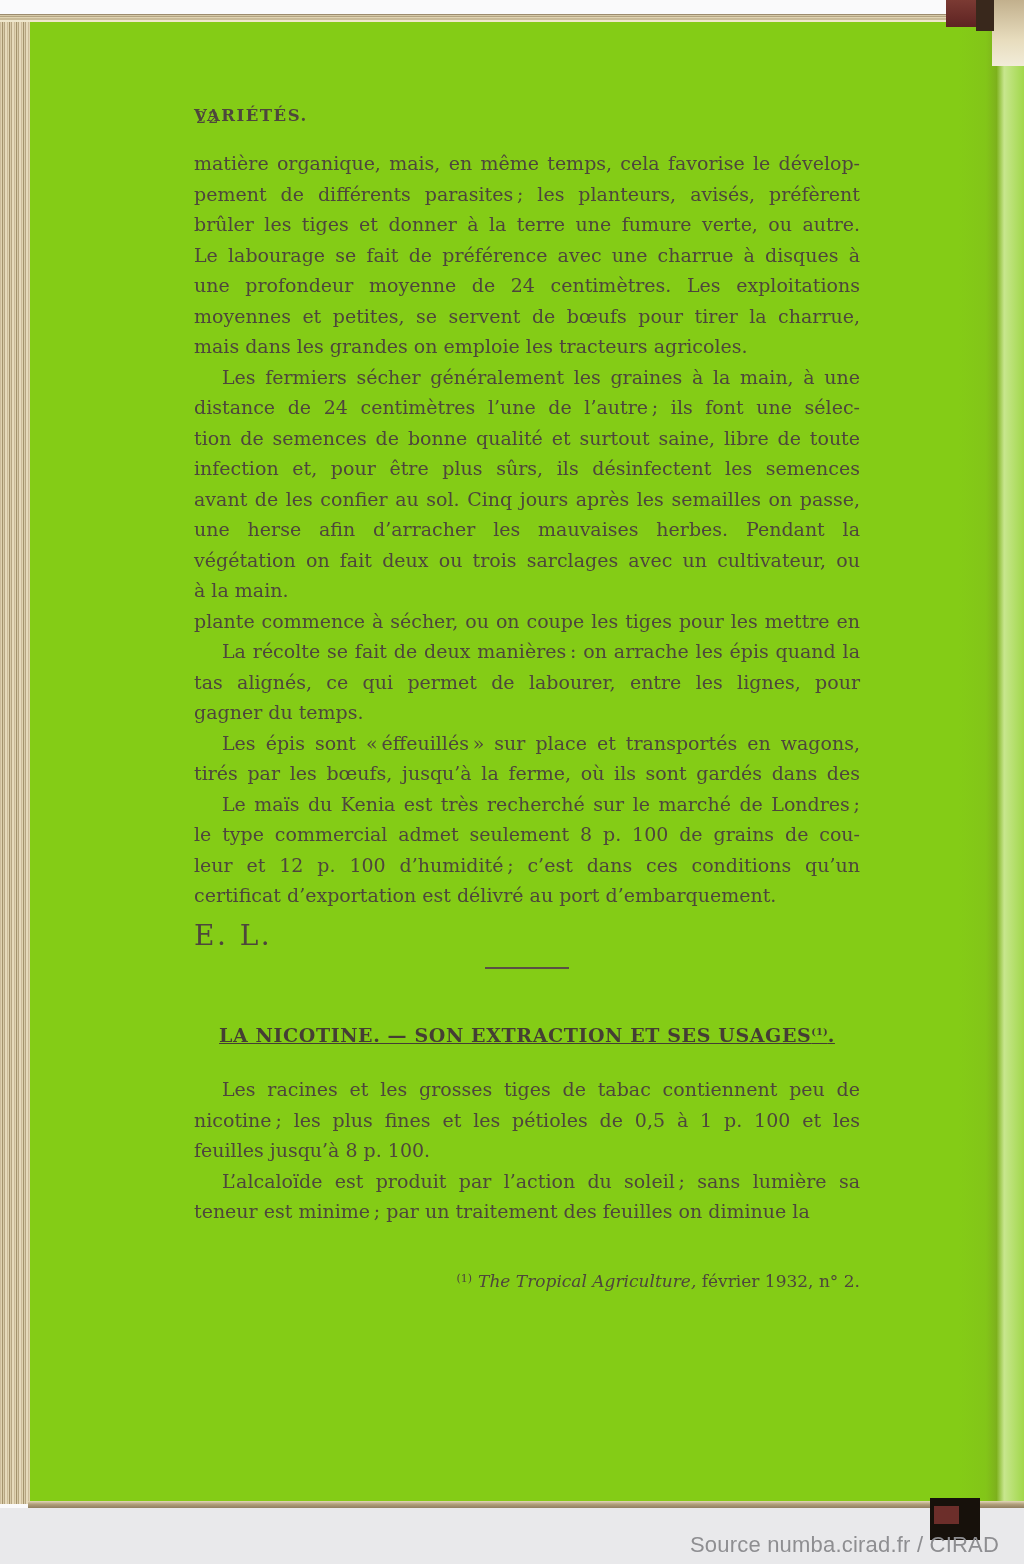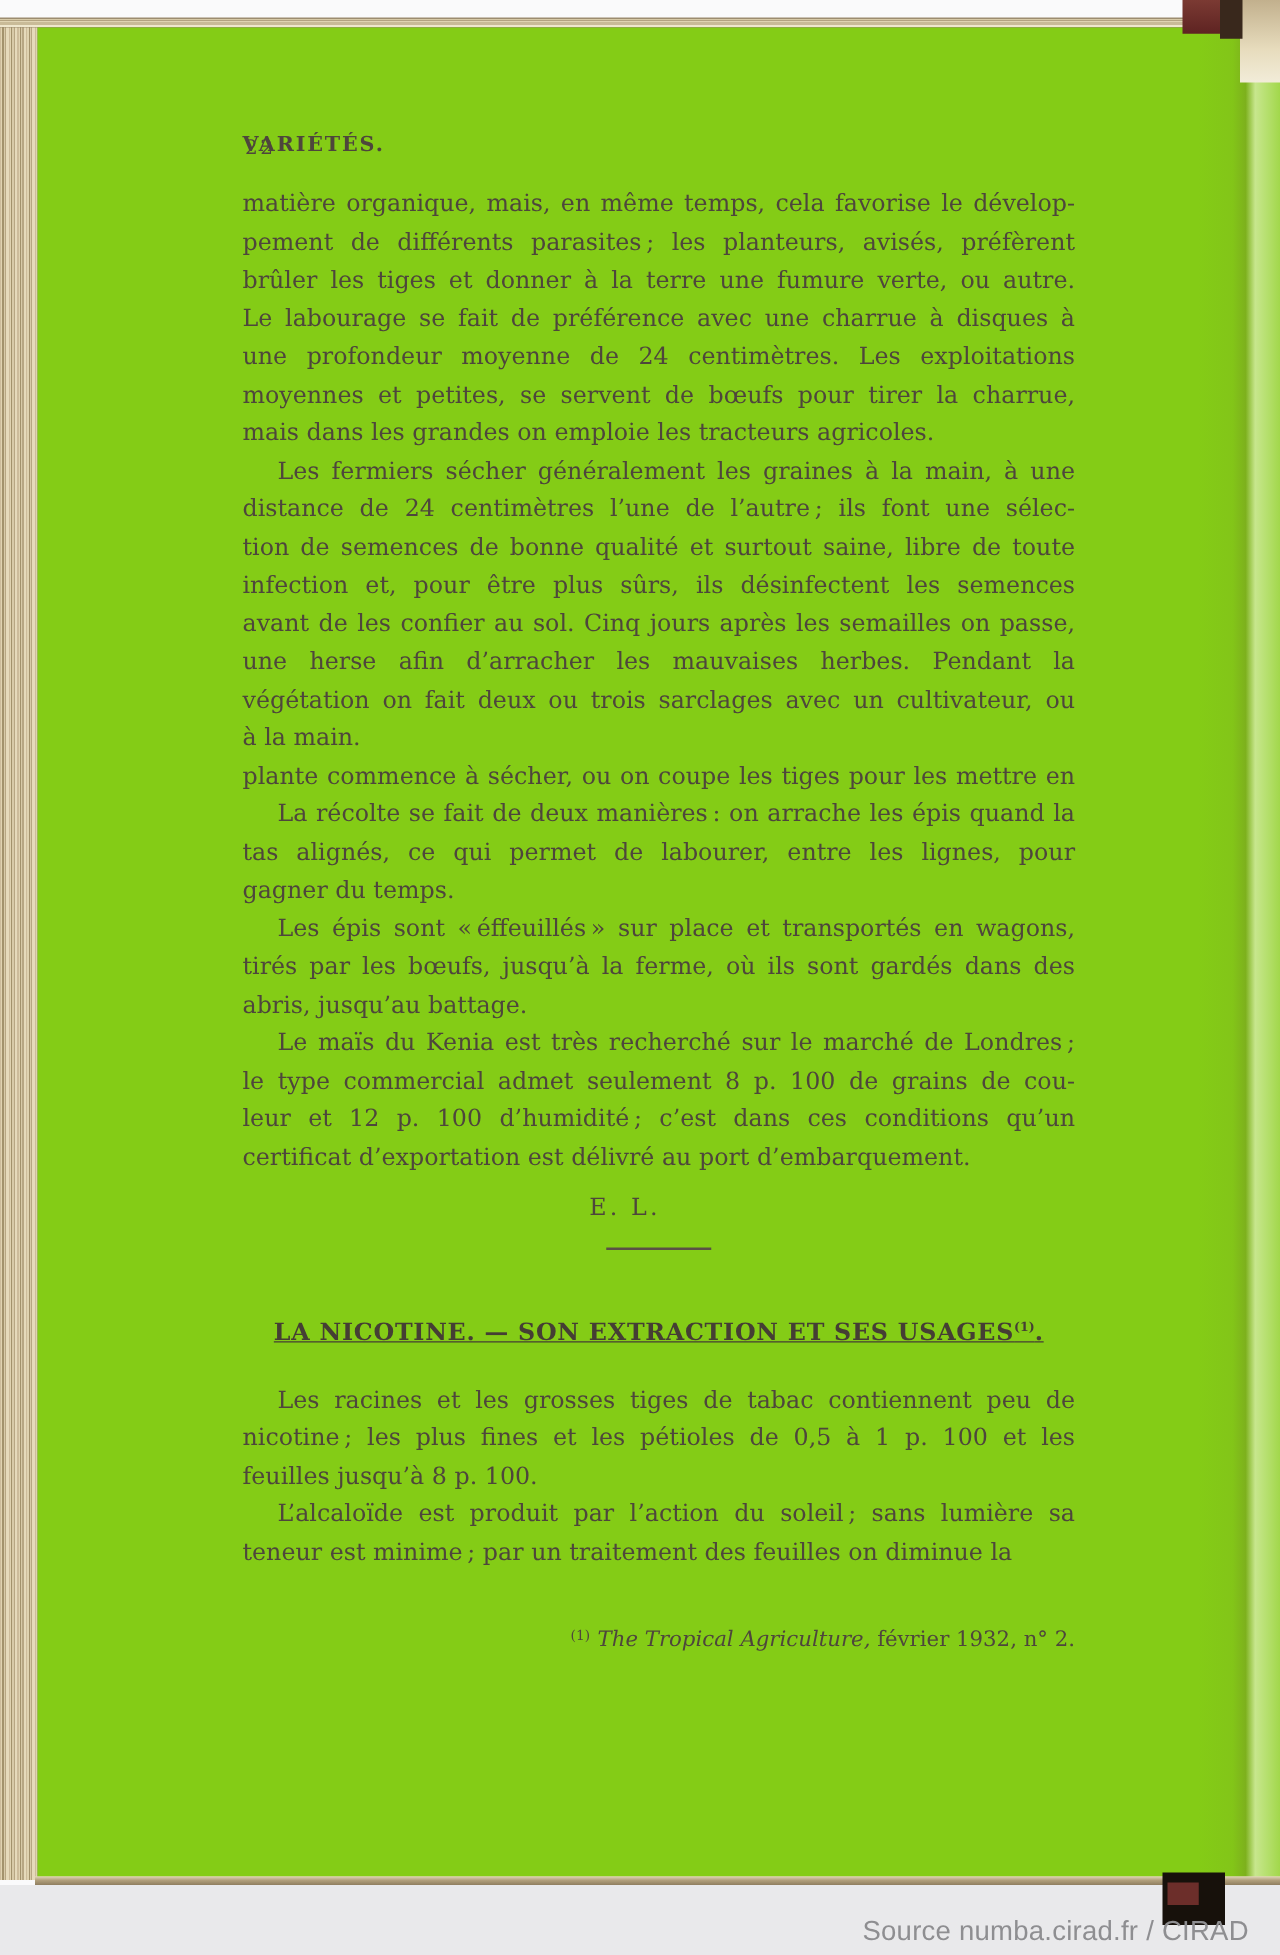--- a/index.html
+++ b/index.html
@@ -49,21 +49,21 @@
   .cover-black .patch{position:absolute;left:4px;top:8px;width:25px;height:18px;background:#6c2e2a;}
   
   .runhead{position:absolute;left:164px;top:86px;width:666px;height:24px;color:#4e463c;}
   .pagenum{position:absolute;left:2px;top:2px;font-size:16px;letter-spacing:2px;}
   .runtitle{display:block;text-align:left;font-size:16.5px;font-weight:bold;letter-spacing:1.5px;}
   .textcol{position:absolute;left:164px;top:128px;width:666px;color:#4e463c;
     font-size:19px;line-height:30.5px;}
   .line{text-align:justify;white-space:nowrap;}
   .line.j{text-align-last:justify;}
   .line.first{text-indent:28px;}
-  .signature{margin-top:10px;text-align:center;padding-right:54px;font-size:19px;letter-spacing:2.5px;}
+  .signature{margin-top:10px;text-align:left;padding-right:54px;font-size:28px;letter-spacing:2.5px;}
   .rule{width:84px;border-top:2px solid #5a5045;margin:16px auto 0 auto;}
   .heading{margin:50px 0 0 0;text-align:center;font-size:19px;font-weight:bold;
     letter-spacing:0.6px;color:#453e34;line-height:26px;text-decoration:underline;}
   .heading sup{font-size:10px;vertical-align:7px;letter-spacing:0;}
   .a2{margin-top:26px;}
   .footnote{margin-top:40px;padding-left:28px;font-size:17px;line-height:24px;text-align:right;}
   .fnmark{font-size:11px;vertical-align:5px;margin-right:6px;}
   .fntitle{font-style:italic;}
 </style>
 </head>
@@ -103,21 +103,20 @@
         </div>
         <div class="para">
           <div class="line j">plante commence à sécher, ou on coupe les tiges pour les mettre en</div>
           <div class="line j first">La récolte se fait de deux manières : on arrache les épis quand la</div>
           <div class="line j">tas alignés, ce qui permet de labourer, entre les lignes, pour</div>
           <div class="line">gagner du temps.</div>
         </div>
         <div class="para">
           <div class="line j first">Les épis sont « éffeuillés » sur place et transportés en wagons,</div>
           <div class="line j">tirés par les bœufs, jusqu’à la ferme, où ils sont gardés dans des</div>
-          <div class="line">abris, jusqu’au battage.</div>
         </div>
         <div class="para">
           <div class="line j first">Le maïs du Kenia est très recherché sur le marché de Londres ;</div>
           <div class="line j">le type commercial admet seulement 8 p. 100 de grains de cou-</div>
           <div class="line j">leur et 12 p. 100 d’humidité ; c’est dans ces conditions qu’un</div>
           <div class="line">certificat d’exportation est délivré au port d’embarquement.</div>
         </div>
       </div>
 
     <div class="signature">E. L.</div>

